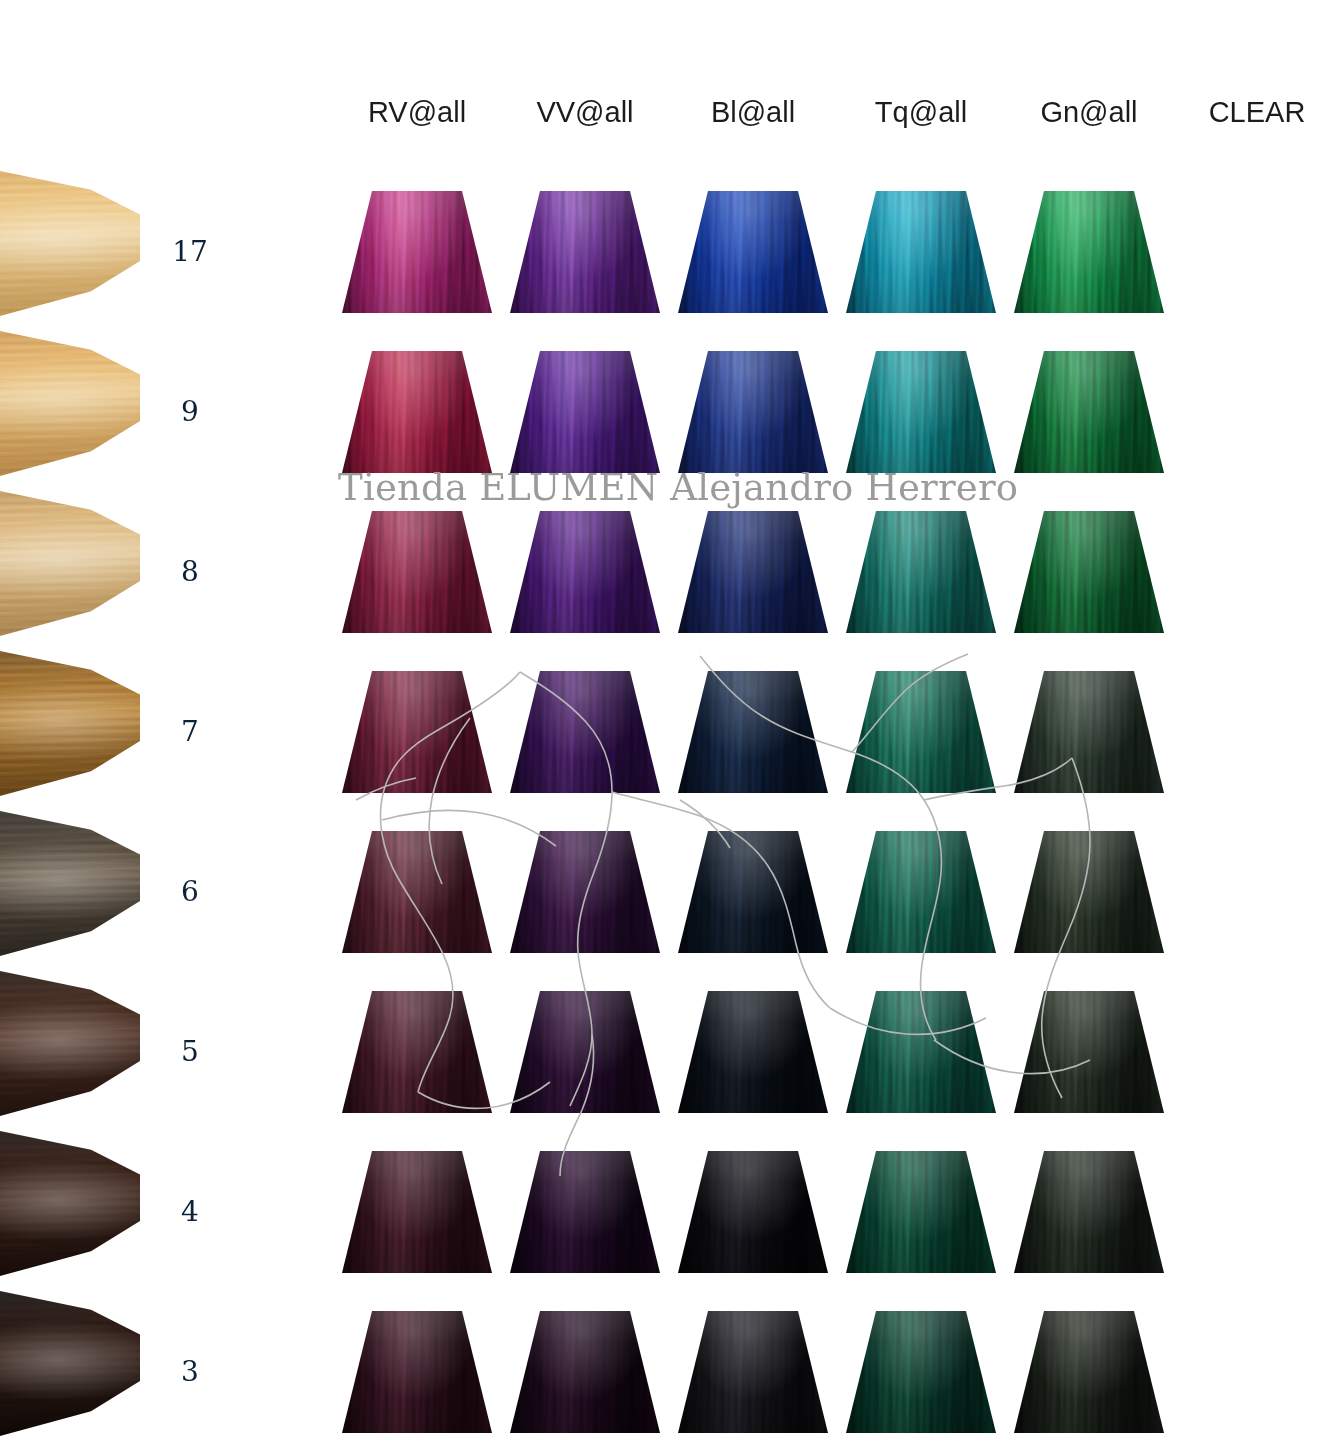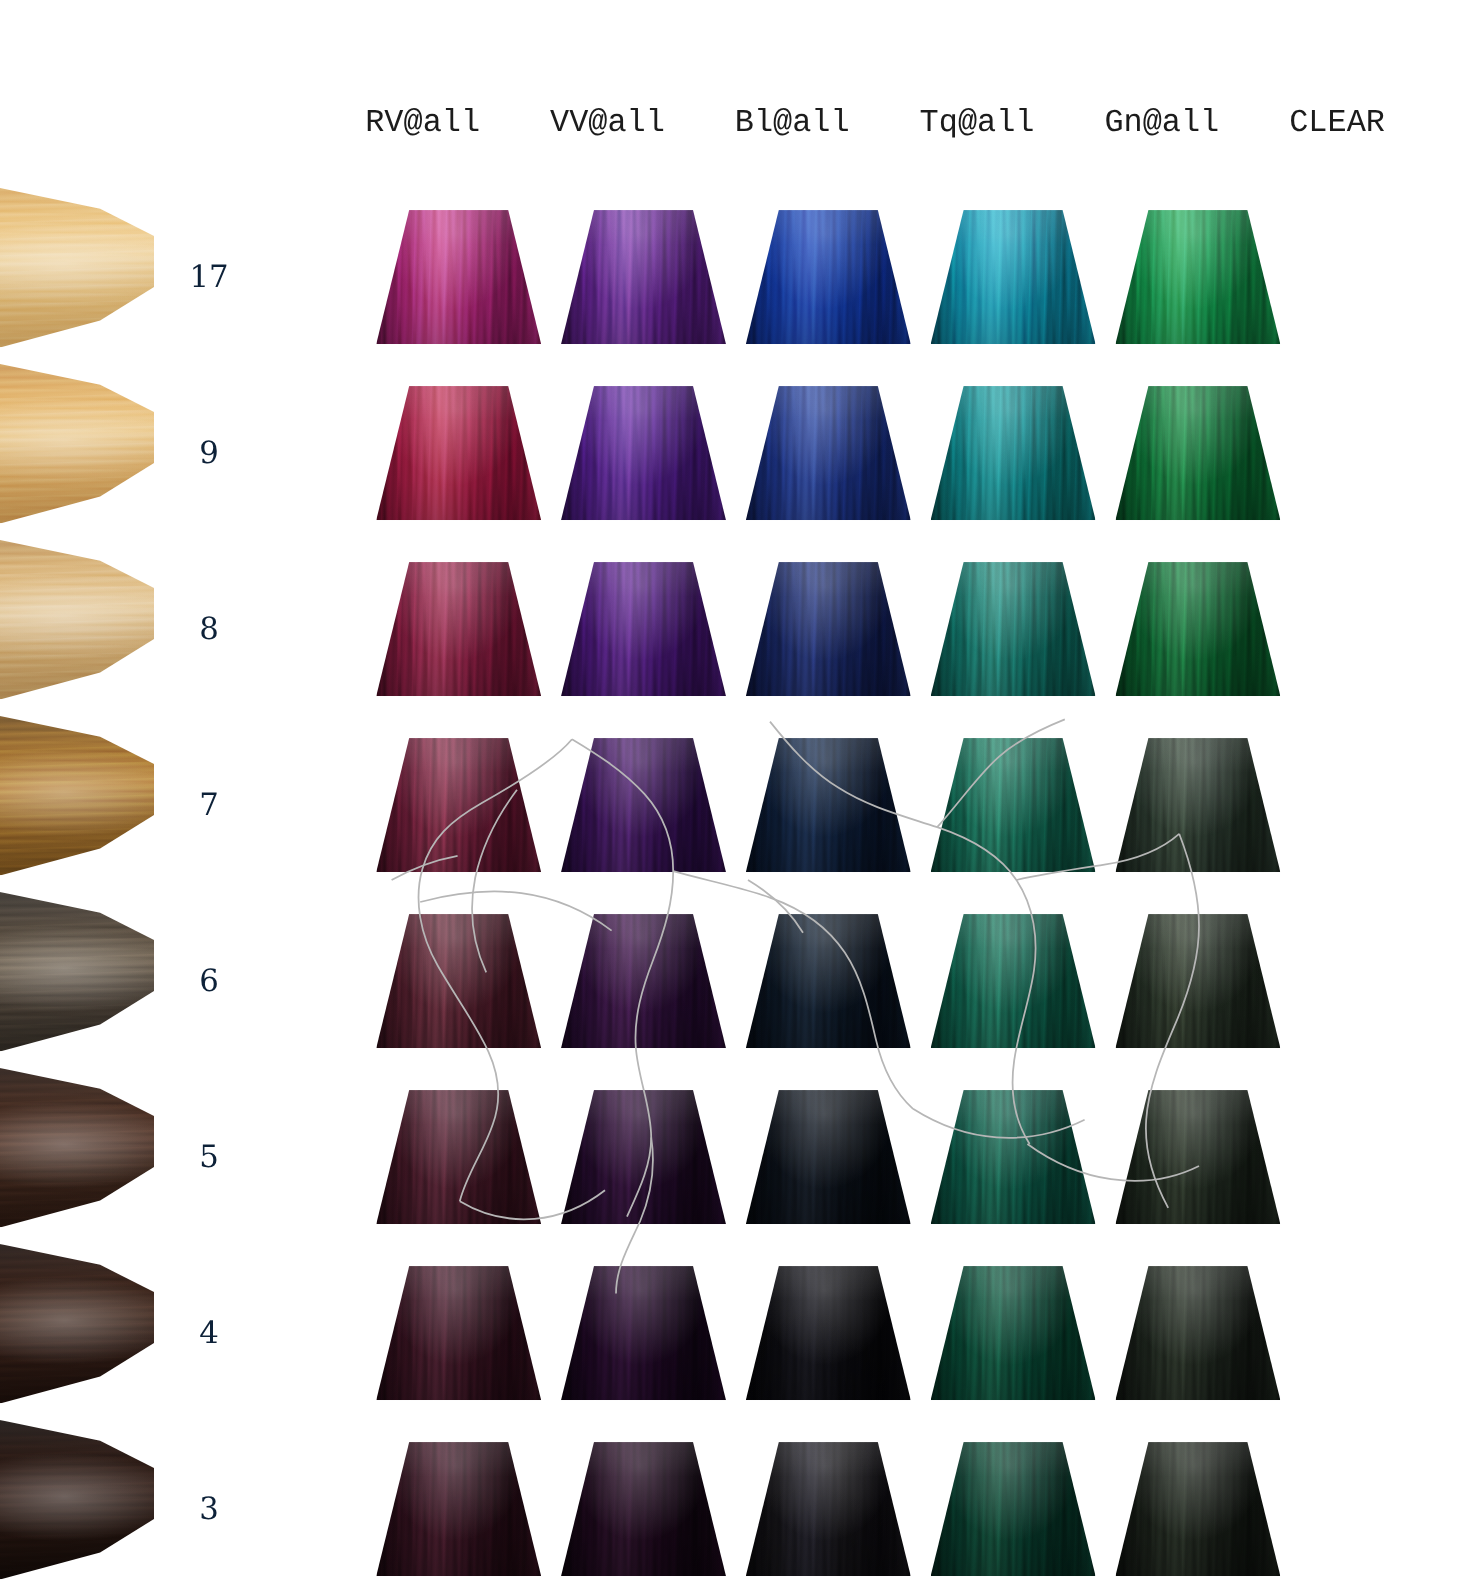--- a/index.html
+++ b/index.html
@@ -24,23 +24,23 @@
     width: 1326px;
     height: 1438px;
   }
 
   
   .col-header {
     position: absolute;
     top: 90px;
     height: 44px;
     line-height: 44px;
-    text-align: left;
+    text-align: center;
     font-size: 29px;
-    font-family: Liberation Mono, monospace;
+    font-family: Liberation Sans, sans-serif;
     font-stretch: condensed;
     color: #1c1c1c;
     letter-spacing: 0px;
     white-space: nowrap;
   }
 
   
   .row-label {
     position: absolute;
     left: 160px;
@@ -469,13 +469,14 @@
     <path d="M1072 758 C 1082 784, 1090 812, 1090 842 C 1090 874, 1080 904, 1068 932
              C 1056 960, 1044 988, 1042 1018 C 1040 1048, 1050 1076, 1062 1098"></path>
     <path d="M830 1008 C 852 1022, 878 1032, 906 1034 C 934 1036, 962 1030, 986 1018"></path>
     <path d="M418 1092 C 438 1104, 462 1110, 486 1108 C 510 1106, 532 1096, 550 1082"></path>
     <path d="M934 1040 C 956 1056, 982 1068, 1010 1072 C 1038 1076, 1066 1072, 1090 1060"></path>
     <path d="M592 1034 C 596 1060, 592 1086, 582 1110 C 572 1132, 560 1152, 560 1176"></path>
     <path d="M356 800 C 374 790, 394 782, 416 778"></path>
     <path d="M680 800 C 700 812, 718 828, 730 848"></path>
   </svg>
 
+  <div id="watermark">Tienda ELUMEN Alejandro Herrero</div>
 </div>
 
 </body></html>

